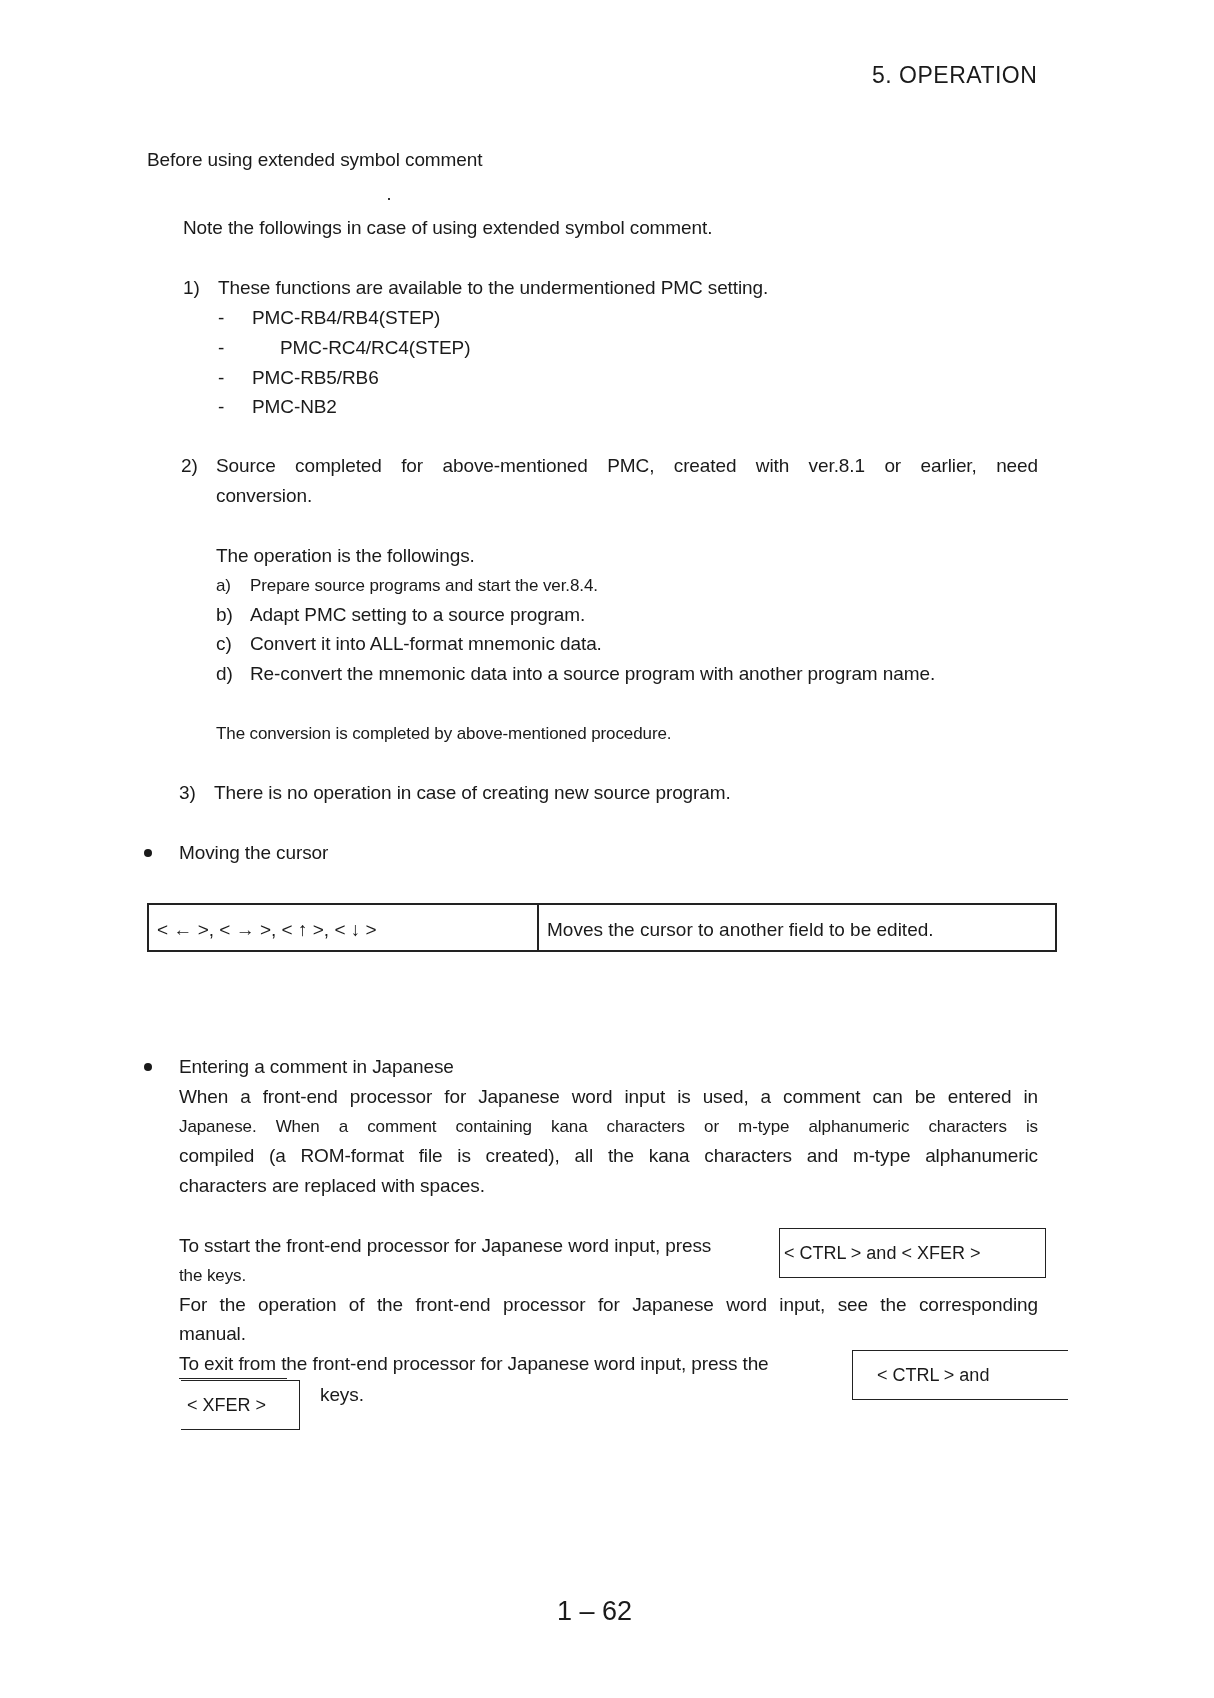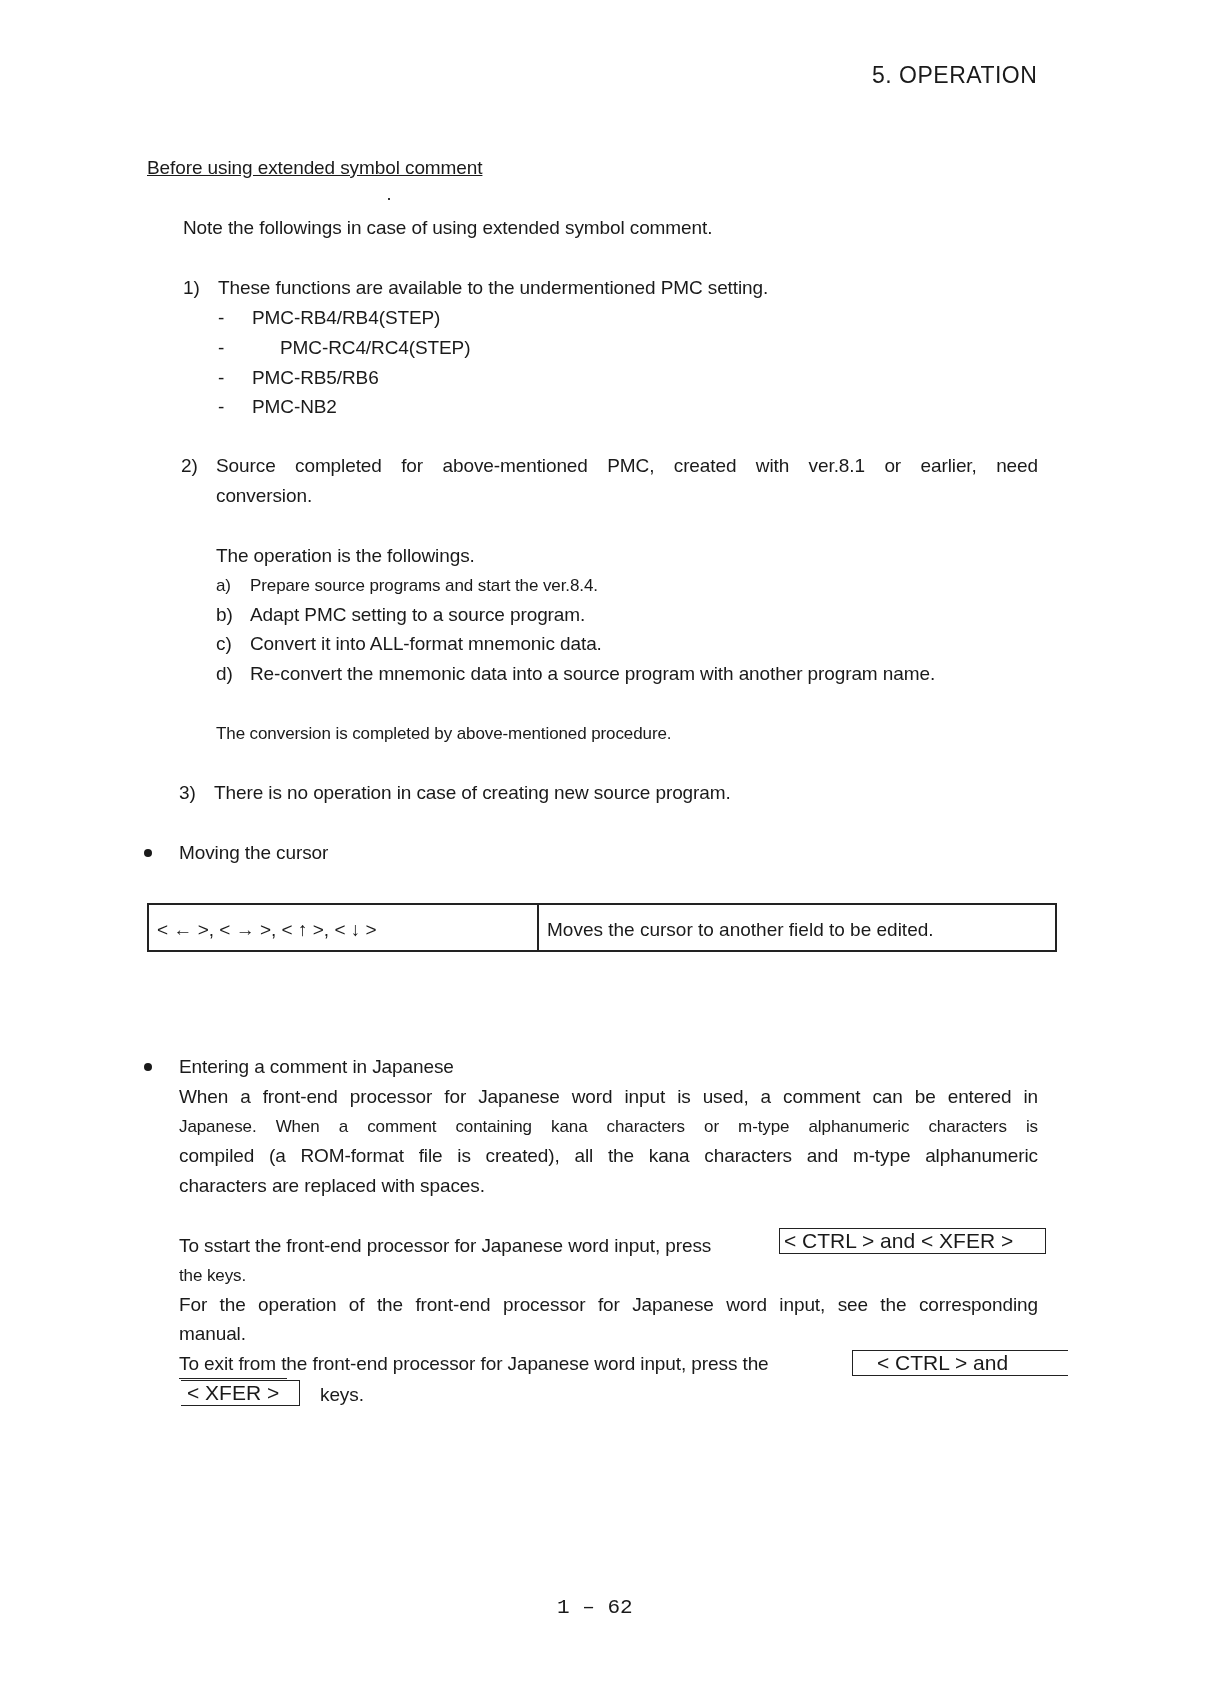--- a/index.html
+++ b/index.html
@@ -14,30 +14,30 @@
   .header { font-size: 23px; letter-spacing: 0.5px; }
   .justify { white-space: normal; text-align: justify; text-align-last: justify; }
   .bullet-dot { width: 8px; height: 8px; border-radius: 50%; background: #1a1a1a; }
   .dash { font-size: 19px; }
   table.keys {
     position: absolute; left: 147px; top: 903px; width: 910px;
     border-collapse: collapse; font-size: 19px;
   }
   table.keys td { border: 2px solid #222; vertical-align: top; padding: 10px 8px 6px 8px; line-height: 29px; }
   table.keys td.c1 { width: 372px; }
-  .kbox { position: absolute; border: 1.5px solid #222; font-size: 21px; line-height: 24px; padding: 0 4px; white-space: nowrap; }
+  .kbox { position: absolute; border: 1.5px solid #222; font-size: 18px; line-height: 24px; padding: 12px 4px; white-space: nowrap; }
   .underline { border-bottom: 1.5px solid #222; }
-  .pagenum { font-family: Liberation Mono, monospace; font-size: 21px; }
+  .pagenum { font-family: Liberation Sans, sans-serif; font-size: 27px; }
 </style>
 </head>
 <body>
 
 <div class="abs header" style="left:872px; top:62px;">5.  OPERATION</div>
 
-<div class="abs t" style="left:147px; top:157px;text-decoration:underline;">Before using extended symbol comment</div>
+<div class="abs t" style="left:147px; top:149px;">Before using extended symbol comment</div>
 <div class="abs" style="left:388px; top:198px; width:2px; height:2px; background:#333;"></div>
 <div class="abs t" style="left:183px; top:217px;">Note the followings in case of using extended symbol comment.</div>
 
 <div class="abs t" style="left:183px; top:277px;">1)</div>
 <div class="abs t" style="left:218px; top:277px;">These functions are available to the undermentioned PMC setting.</div>
 
 <div class="abs t dash" style="left:218px; top:307px;">-</div>
 <div class="abs t" style="left:252px; top:307px;">PMC-RB4/RB4(STEP)</div>
 <div class="abs t dash" style="left:218px; top:337px;">-</div>
 <div class="abs t" style="left:252px; top:337px;margin-left:28px;">PMC-RC4/RC4(STEP)</div>

